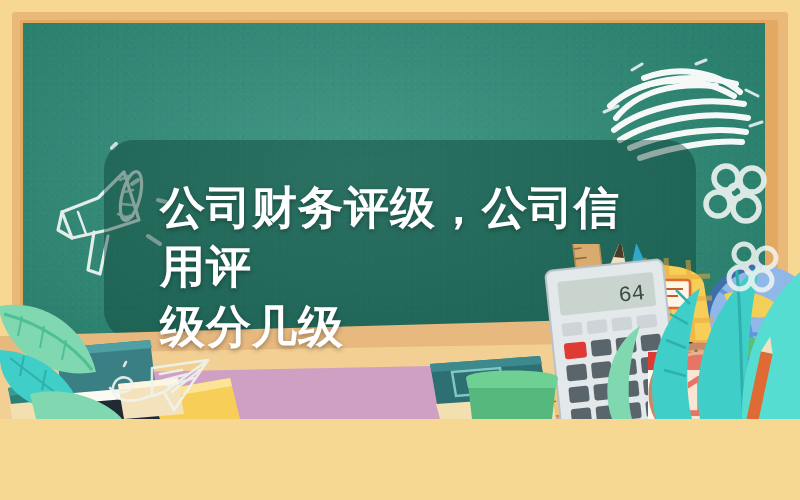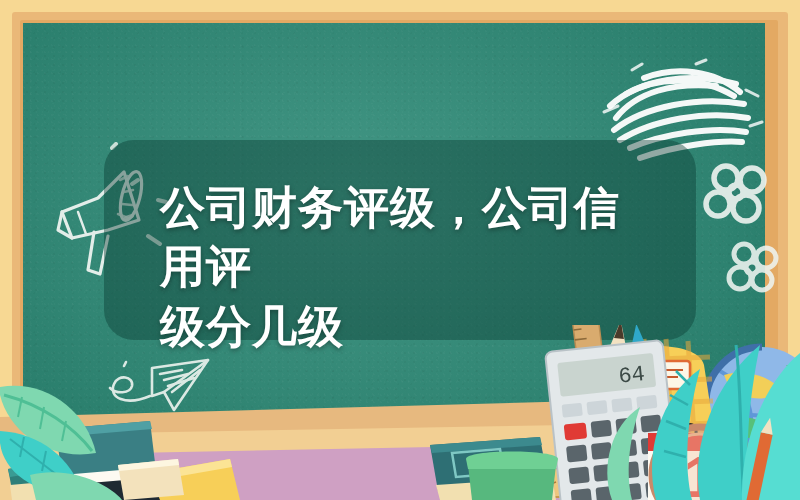--- a/index.html
+++ b/index.html
@@ -1,21 +1,21 @@
 <!DOCTYPE html>
 <html><head>
 <meta charset="utf-8">
 <style>
   html,body{margin:0;padding:0;}
   body{
     width:800px;height:500px;overflow:hidden;
     font-family:"Liberation Sans","DejaVu Sans",sans-serif;
     background:#f7d893;
   }
-  #stage{position:relative;width:800px;height:500px;overflow:hidden;}
+  #stage{position:relative;width:800px;height:419px;overflow:hidden;}
 
   
   .frame-outer{position:absolute;inset:0;background:#f7d893;}
   .frame-inner{position:absolute;left:12px;top:12px;right:12px;bottom:12px;
                background:#eab878;border-radius:3px;}
   .frame-inner2{position:absolute;left:20px;top:20px;right:22px;bottom:18px;
                background:#e3a963;border-radius:2px;}
 
   
   .board{position:absolute;left:23px;top:23px;right:35px;bottom:22px;

